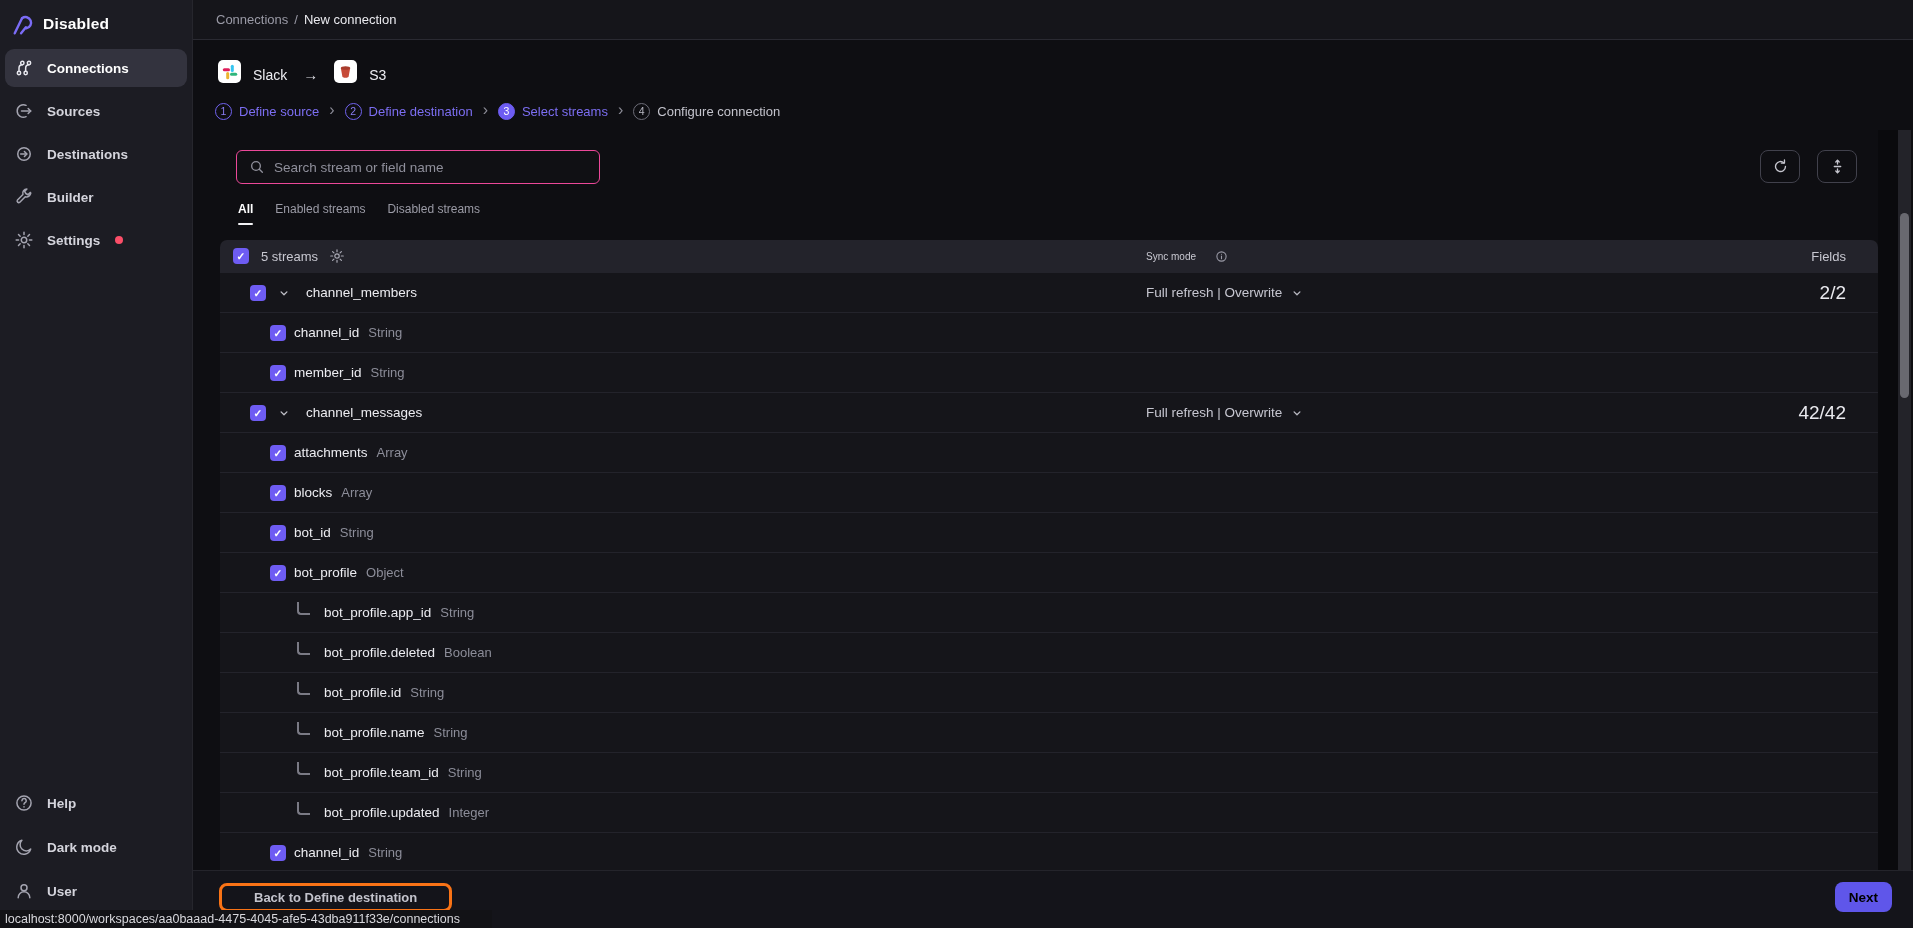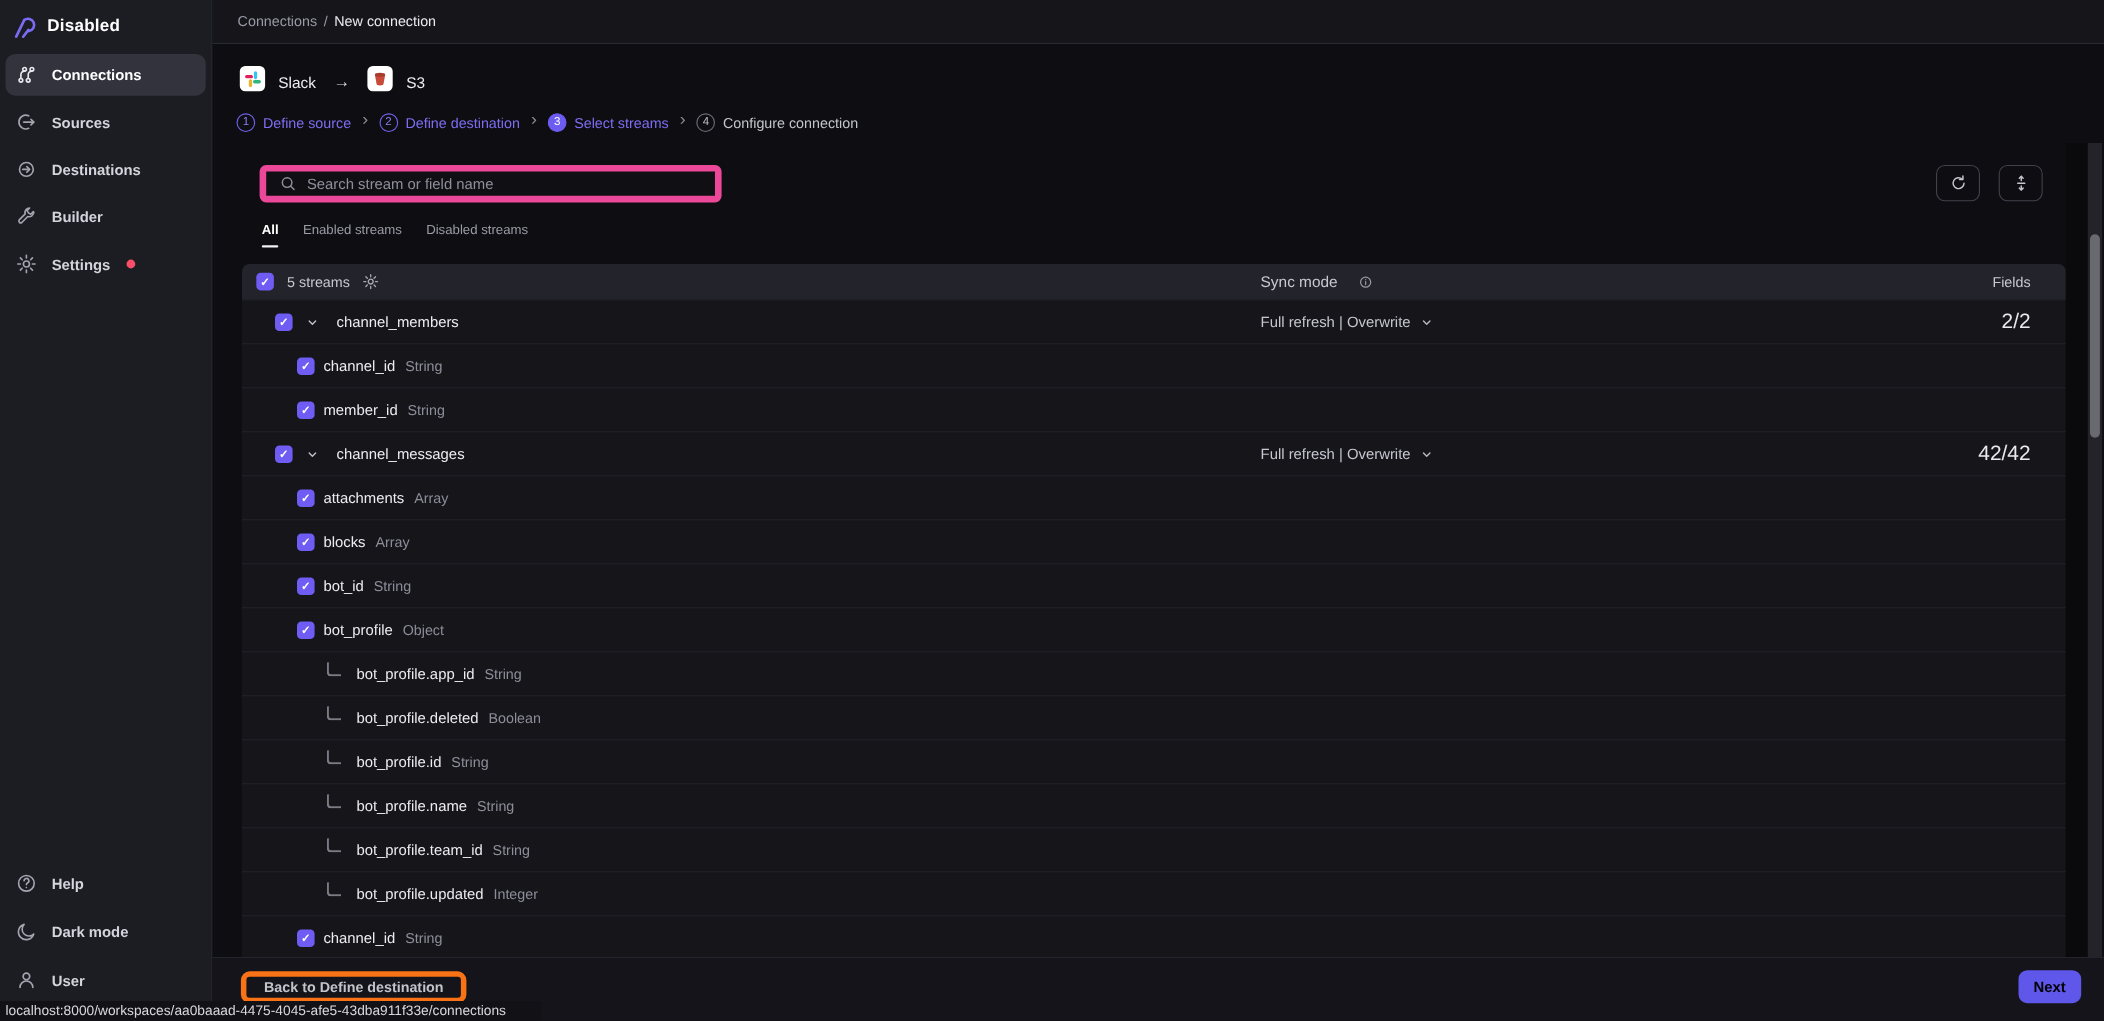--- a/index.html
+++ b/index.html
@@ -44,22 +44,22 @@
   .step { display:flex; align-items:center; gap:7px; cursor:pointer; }
   .step-circle { width:17px; height:17px; border-radius:50%; border:1.5px solid #7163f0;
                  color:#8a7df4; font-size:10.5px; display:flex; align-items:center; justify-content:center; }
   .step-label { font-size:13px; color:#7c6ef2; }
   .step[data-state="active"] .step-circle { background:#6d5cf2; border-color:#6d5cf2; color:#ffffff; }
   .step[data-state="upcoming"] .step-circle { border-color:#6d6d78; color:#b9b9c3; }
   .step[data-state="upcoming"] .step-label { color:#c3c3cc; }
   .step-sep { color:#8a8a95; font-size:16px; line-height:1; padding-bottom:2px; }
 
   
-  .search-box { position:absolute; left:43px; top:150px; width:420px; height:34px;
-                border:6px solid #ec4899; border-radius:6px; background:#101014;
+  .search-box { position:absolute; left:43px; top:150px; width:364px; height:34px;
+                border:1px solid #ec4899; border-radius:6px; background:#101014;
                 display:flex; align-items:center; padding-left:12px; gap:9px; }
   .search-box svg { width:16px; height:16px; color:#8f8f9b; flex:0 0 auto; }
   .search-box input { background:transparent; border:none; outline:none; color:#d9d9e0;
                       font-size:13.5px; width:330px; font-family:"Liberation Sans",sans-serif; }
   .search-box input::placeholder { color:#8f8f9b; }
   .icon-btn { position:absolute; top:150px; width:40px; height:33px; border:1px solid #41414c;
               border-radius:8px; background:transparent; color:#c5c5ce; display:flex;
               align-items:center; justify-content:center; cursor:pointer; }
   .icon-btn svg { width:17px; height:17px; }
   .btn-refresh { left:1567px; }
@@ -72,21 +72,21 @@
                        background:#f2f2f5; border-radius:2px; }
 
   
   .table { position:absolute; left:27px; top:240px; width:1658px; }
   .thead { height:32px; background:#23232b; border-radius:7px 7px 0 0; display:flex;
            align-items:center; position:relative; }
   .thead .checkbox { margin-left:13px; }
   .thead-label { margin-left:12px; font-size:13px; color:#c8c8d1; }
   .thead .gear { margin-left:11px; width:16px; height:16px; color:#a9a9b4; cursor:pointer; }
   .th-sync { position:absolute; left:926px; display:flex; align-items:center; gap:19px;
-             font-size:14px; color:#c8c8d1; }
+             font-size:10px; color:#c8c8d1; }
   .th-sync svg { width:13px; height:13px; color:#9a9aa6; }
   .th-fields { position:absolute; right:32px; font-size:13px; color:#c8c8d1; }
 
   .row { position:relative; height:40px; display:flex; align-items:center;
          background:#15151a; border-top:1px solid #23232b; cursor:pointer; }
   .row-left { display:flex; align-items:center; }
   .checkbox { width:16px; height:16px; border-radius:4px; background:#6e5cf3; position:relative;
               flex:0 0 auto; cursor:pointer; }
   .checkbox::after { content:"✓"; position:absolute; left:0; top:0; width:16px; height:16px;
                      display:flex; align-items:center; justify-content:center; color:#fff;
@@ -112,22 +112,22 @@
 
   .gutter { position:absolute; left:1685px; top:130px; width:20px; height:740px; background:#0a0a0d; }
   .scrollbar { position:absolute; right:2px; top:130px; width:13px; height:740px;
                background:#232329; z-index:6; }
   .scroll-thumb { position:absolute; left:2px; top:83px; width:9px; height:185px;
                   border-radius:6px; background:#696970; cursor:pointer; }
 
   
   .footer { position:absolute; left:0; right:0; bottom:0; height:58px; background:#14141a;
             border-top:1px solid #24242b; z-index:7; }
-  .btn-back { position:absolute; left:26px; top:12px; height:29px; padding:0 16px;
-              border:5px solid #f97316; border-radius:8px; background:transparent;
+  .btn-back { position:absolute; left:26px; top:12px; height:29px; padding:0 32px;
+              border:3px solid #f97316; border-radius:8px; background:transparent;
               color:#c3c3cc; font-size:13px; font-weight:600; cursor:pointer;
               font-family:"Liberation Sans",sans-serif; }
   .btn-next { position:absolute; right:21px; top:11px; height:30px; padding:0 14px;
               border:none; border-radius:8px; background:#5f56ea; color:#000000;
               font-size:13.5px; font-weight:600; cursor:pointer;
               font-family:"Liberation Sans",sans-serif; }
 
   .statusbar { position:absolute; left:0; bottom:0; width:492px; height:18px; background:#121216;
                color:#d8d8dd; font-size:12.5px; display:flex; align-items:center;
                padding-left:5px; z-index:20; }

